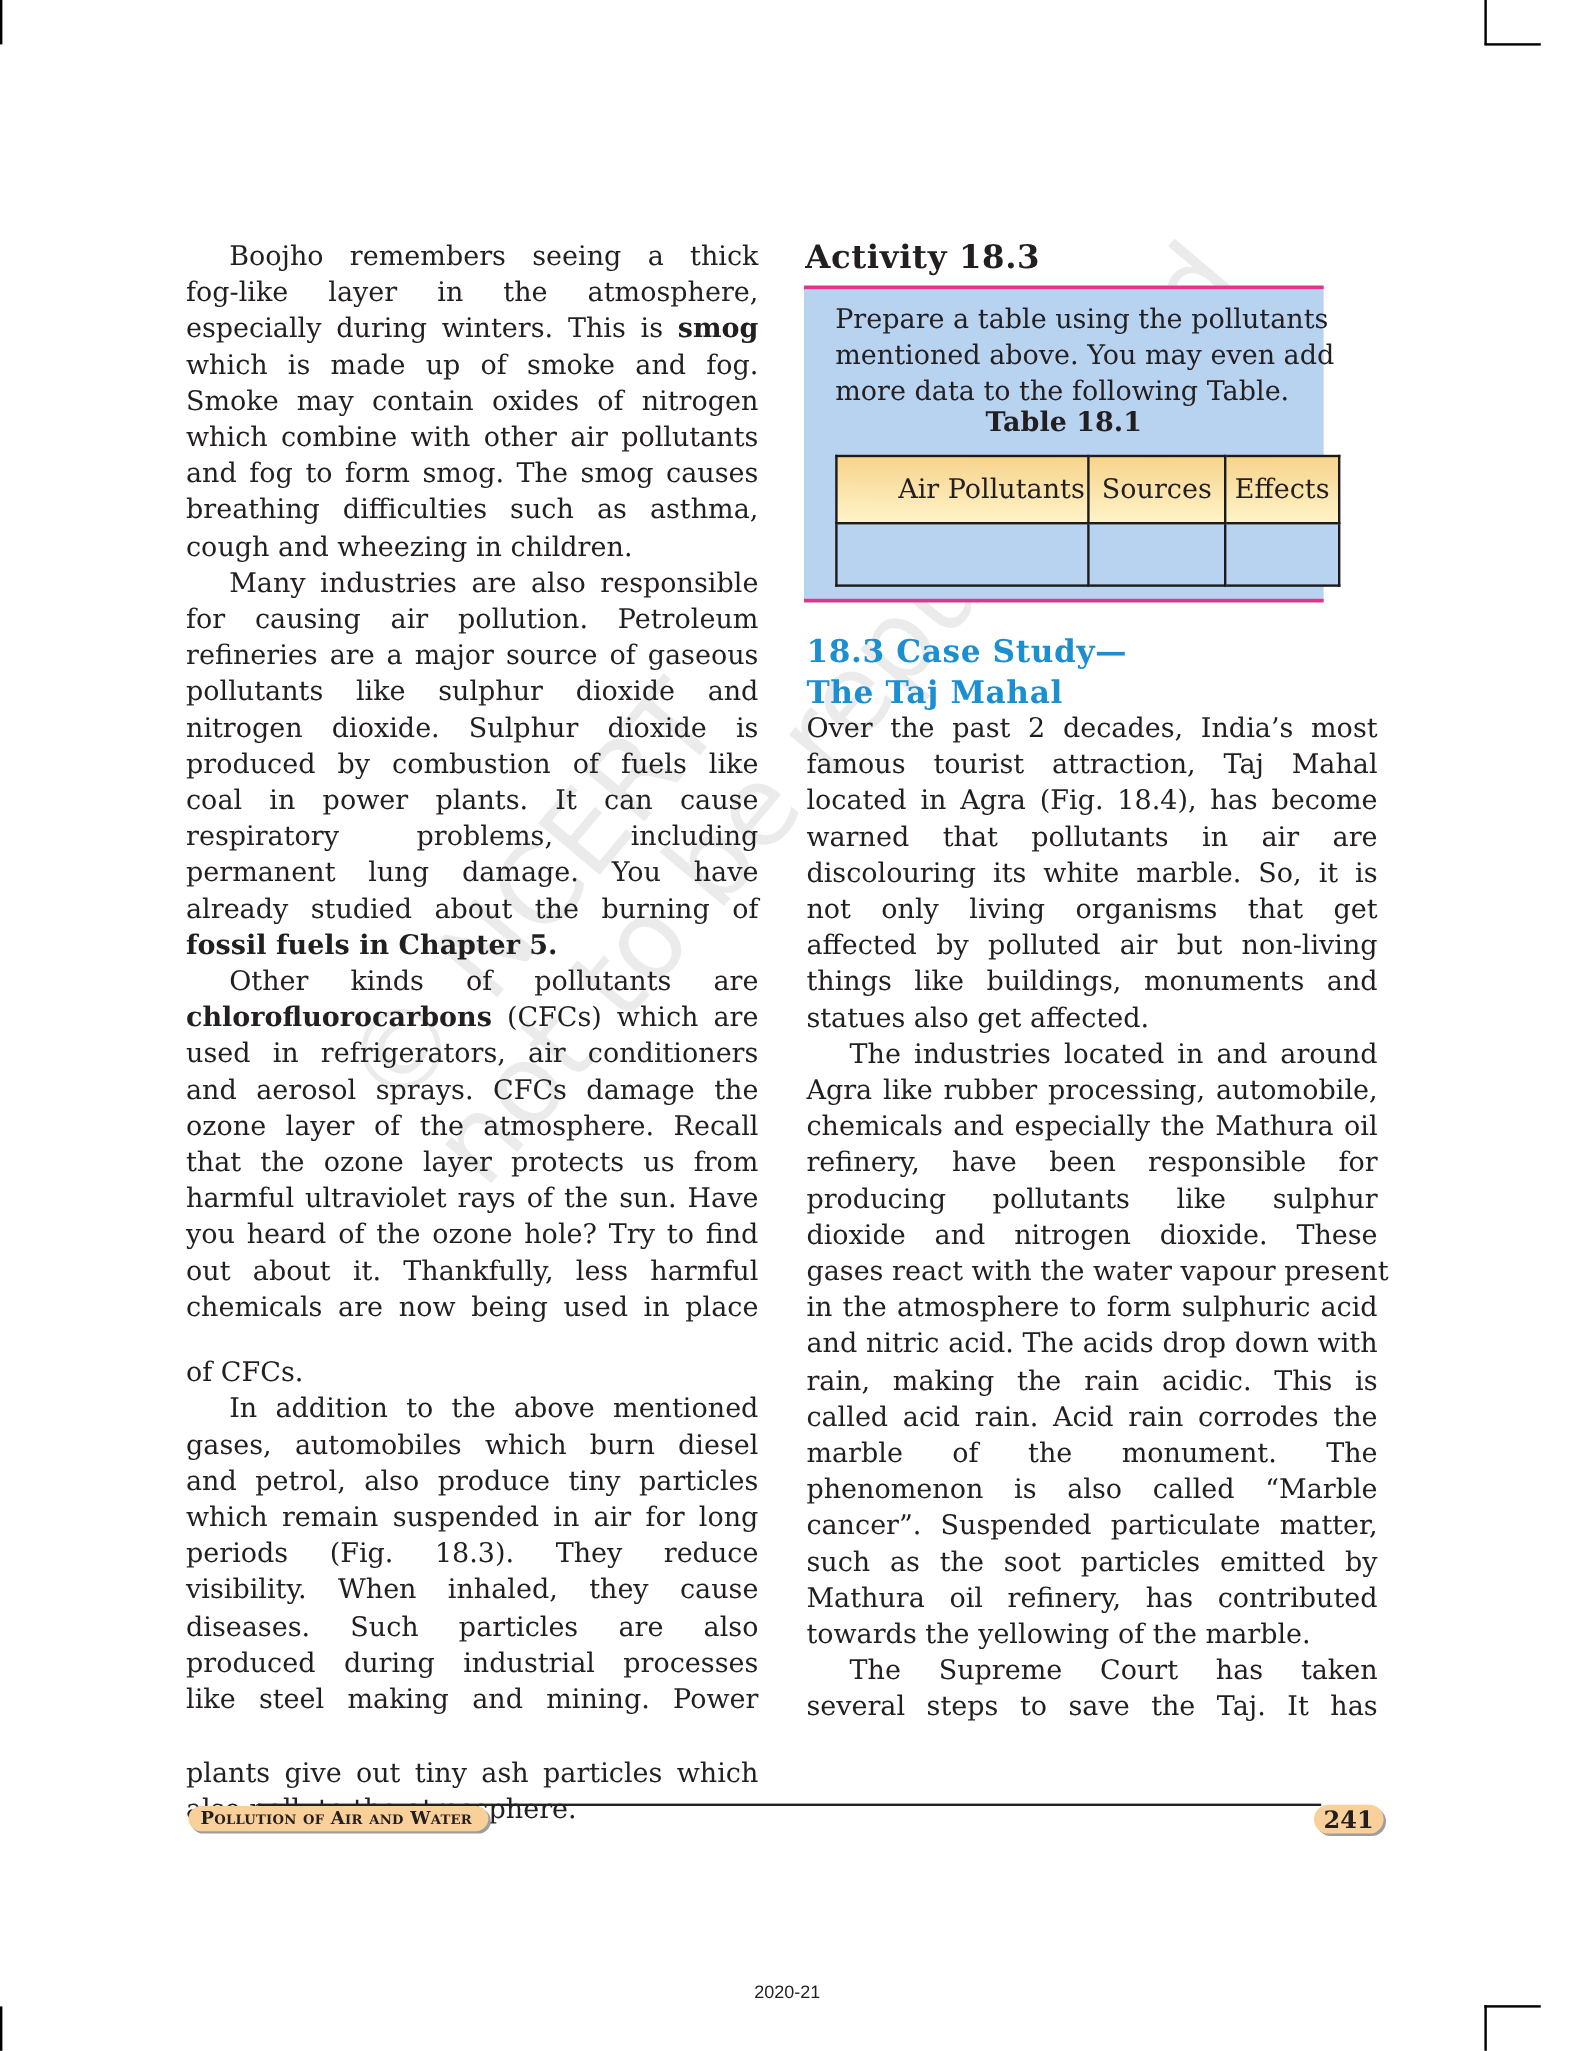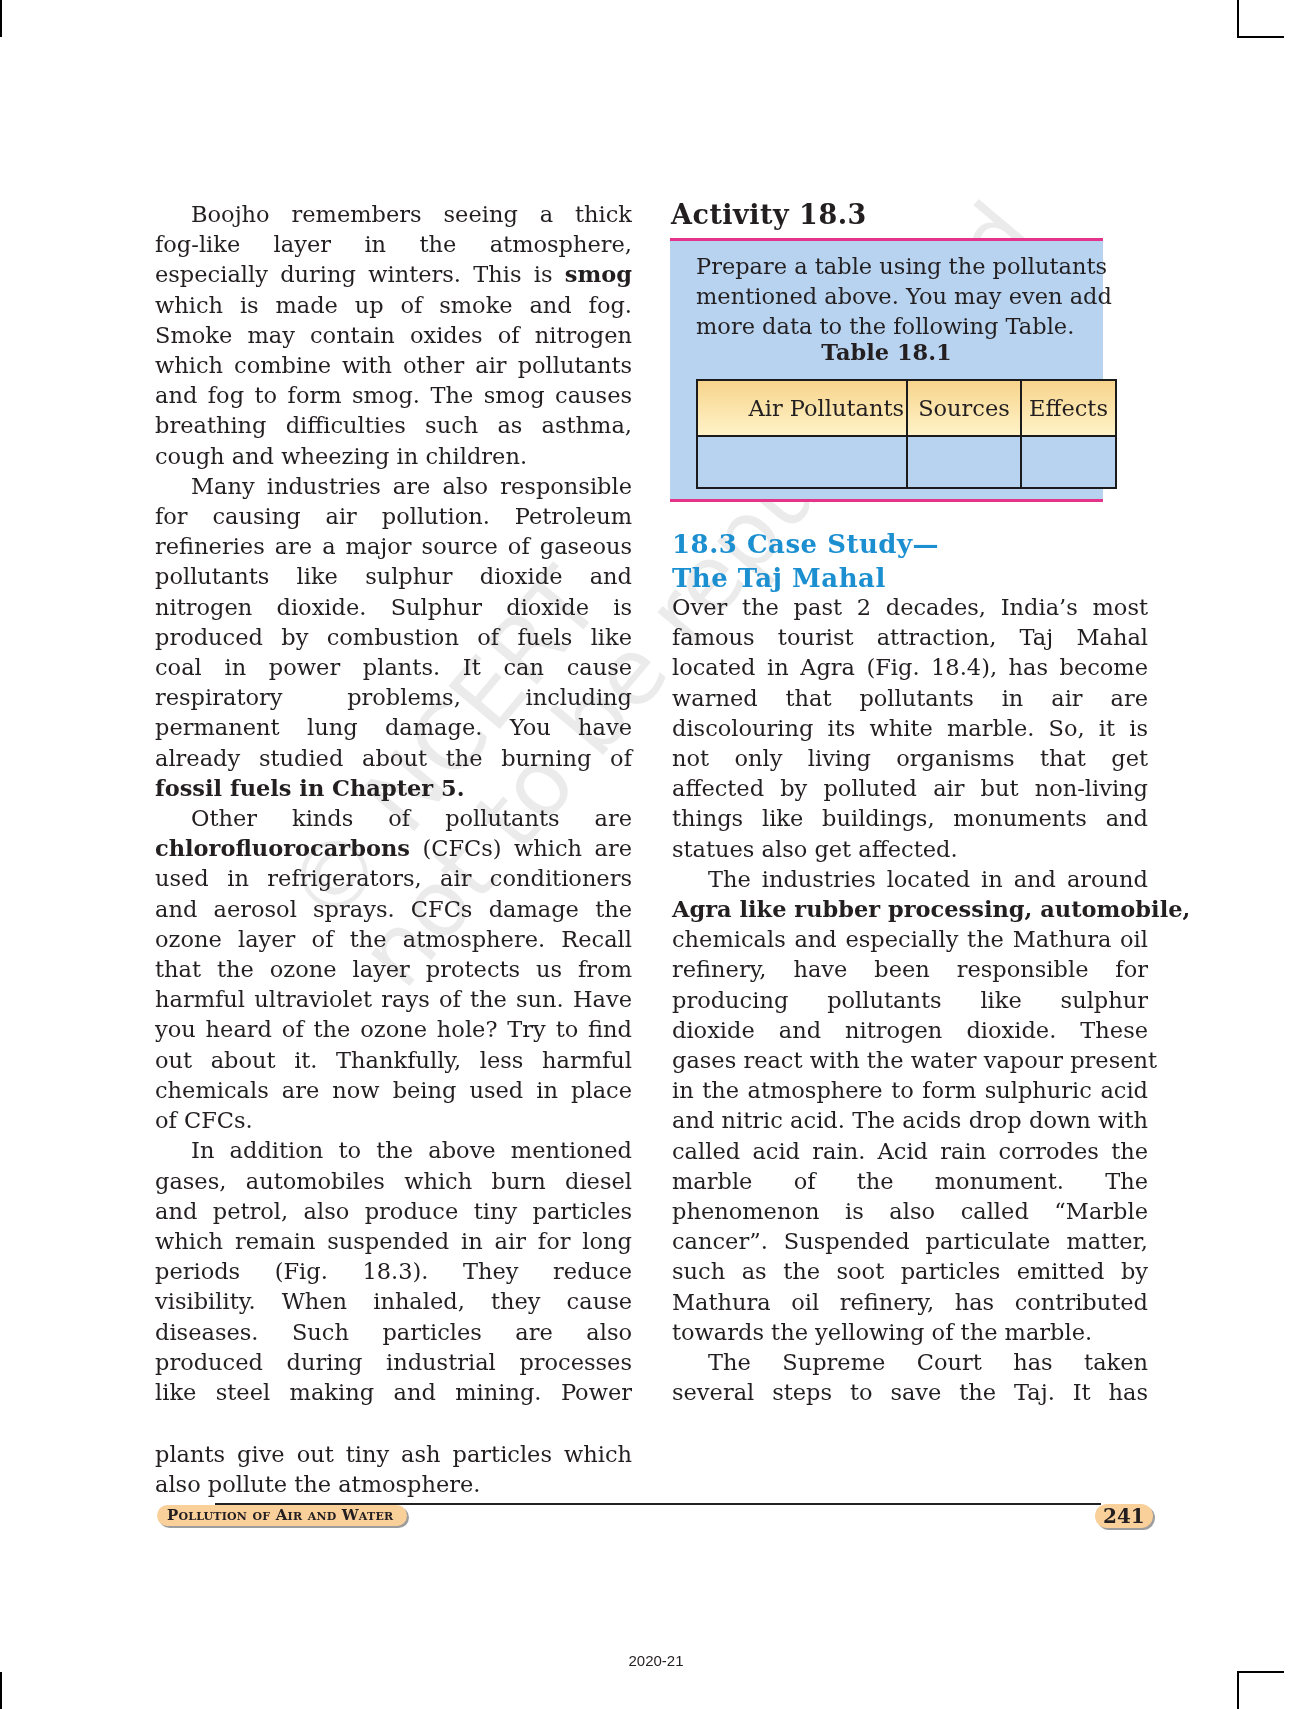--- a/index.html
+++ b/index.html
@@ -82,21 +82,21 @@
       <span class="line">Other kinds of pollutants are</span>
       <span class="line" style="text-indent: 0px;"><b>chlorofluorocarbons</b> (CFCs) which are</span>
       <span class="line" style="text-indent: 0px;">used in refrigerators, air conditioners</span>
       <span class="line" style="text-indent: 0px;">and aerosol sprays. CFCs damage the</span>
       <span class="line" style="text-indent: 0px;">ozone layer of the atmosphere. Recall</span>
       <span class="line" style="text-indent: 0px;">that the ozone layer protects us from</span>
       <span class="line" style="text-indent: 0px;">harmful ultraviolet rays of the sun. Have</span>
       <span class="line" style="text-indent: 0px;">you heard of the ozone hole? Try to find</span>
       <span class="line" style="text-indent: 0px;">out about it. Thankfully, less harmful</span>
       <span class="line" style="text-indent: 0px;">chemicals are now being used in place</span>
-      <span class="line last" style="text-indent: 0px;">of CFCs.</span>
+      <span class="line last" style="text-indent: 0px; margin-top: 24px;">of CFCs.</span>
     </p>
     <p>
       <span class="line">In addition to the above mentioned</span>
       <span class="line" style="text-indent: 0px;">gases, automobiles which burn diesel</span>
       <span class="line" style="text-indent: 0px;">and petrol, also produce tiny particles</span>
       <span class="line" style="text-indent: 0px;">which remain suspended in air for long</span>
       <span class="line" style="text-indent: 0px;">periods (Fig. 18.3). They reduce</span>
       <span class="line" style="text-indent: 0px;">visibility. When inhaled, they cause</span>
       <span class="line" style="text-indent: 0px;">diseases. Such particles are also</span>
       <span class="line" style="text-indent: 0px;">produced during industrial processes</span>
@@ -138,28 +138,29 @@
       <span class="line" style="text-indent: 0px;">located in Agra (Fig. 18.4), has become</span>
       <span class="line" style="text-indent: 0px;">warned that pollutants in air are</span>
       <span class="line" style="text-indent: 0px;">discolouring its white marble. So, it is</span>
       <span class="line" style="text-indent: 0px;">not only living organisms that get</span>
       <span class="line" style="text-indent: 0px;">affected by polluted air but non-living</span>
       <span class="line" style="text-indent: 0px;">things like buildings, monuments and</span>
       <span class="line last" style="text-indent: 0px;">statues also get affected.</span>
     </p>
     <p>
       <span class="line">The industries located in and around</span>
-      <span class="line" style="text-indent: 0px; font-weight: bold;">Agra like rubber processing, automobile,</span>
+      <span class="line" style="text-indent: 0px;">Agra like rubber processing, automobile,</span>
       <span class="line" style="text-indent: 0px;">chemicals and especially the Mathura oil</span>
       <span class="line" style="text-indent: 0px;">refinery, have been responsible for</span>
       <span class="line" style="text-indent: 0px;">producing pollutants like sulphur</span>
       <span class="line" style="text-indent: 0px;">dioxide and nitrogen dioxide. These</span>
       <span class="line" style="text-indent: 0px;">gases react with the water vapour present</span>
       <span class="line" style="text-indent: 0px;">in the atmosphere to form sulphuric acid</span>
       <span class="line" style="text-indent: 0px;">and nitric acid. The acids drop down with</span>
+      <span class="line" style="text-indent: 0px;">rain, making the rain acidic. This is</span>
       <span class="line" style="text-indent: 0px;">called acid rain. Acid rain corrodes the</span>
       <span class="line" style="text-indent: 0px;">marble of the monument. The</span>
       <span class="line" style="text-indent: 0px;">phenomenon is also called “Marble</span>
       <span class="line" style="text-indent: 0px;">cancer”. Suspended particulate matter,</span>
       <span class="line" style="text-indent: 0px;">such as the soot particles emitted by</span>
       <span class="line" style="text-indent: 0px;">Mathura oil refinery, has contributed</span>
       <span class="line last" style="text-indent: 0px;">towards the yellowing of the marble.</span>
     </p>
     <p>
       <span class="line">The Supreme Court has taken</span>

